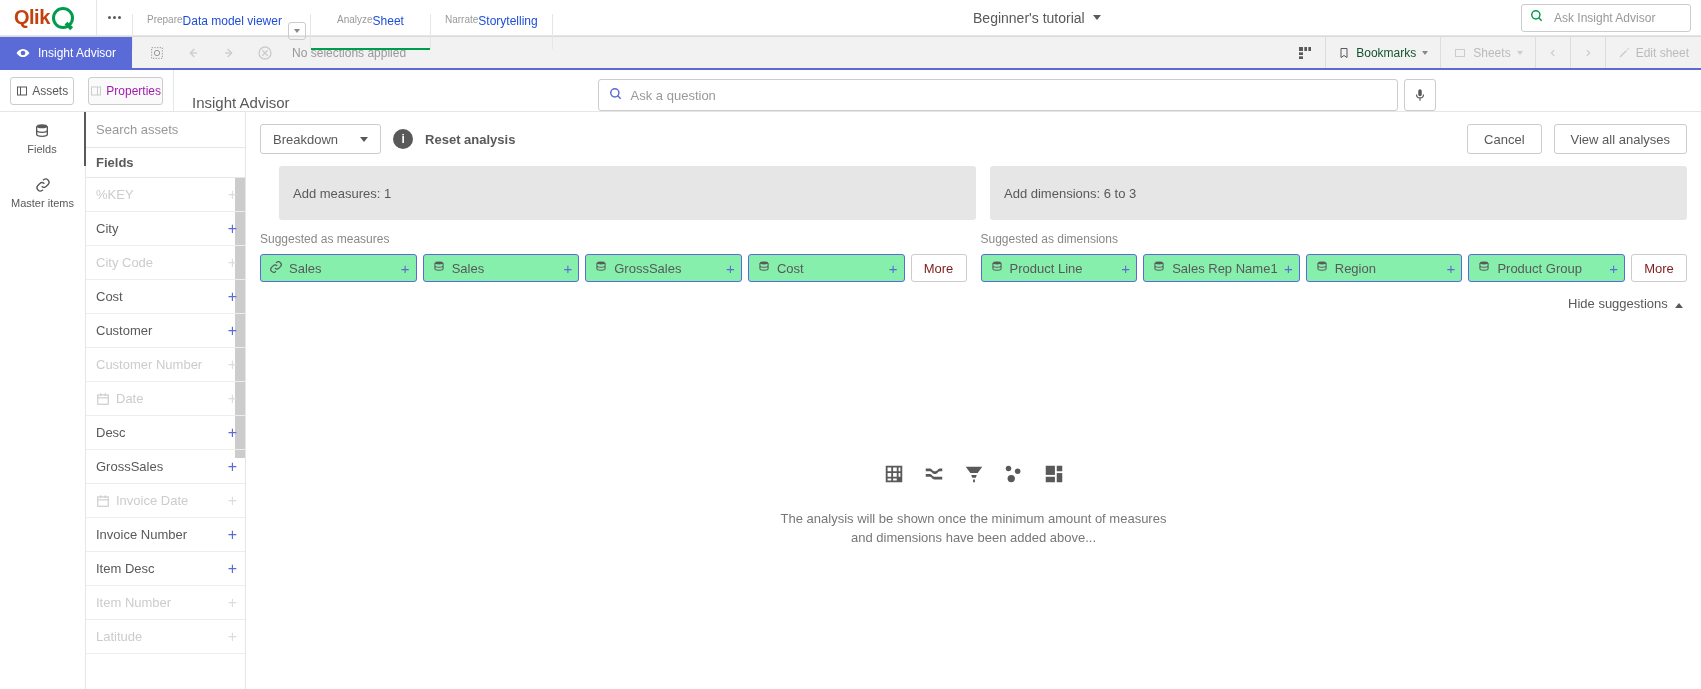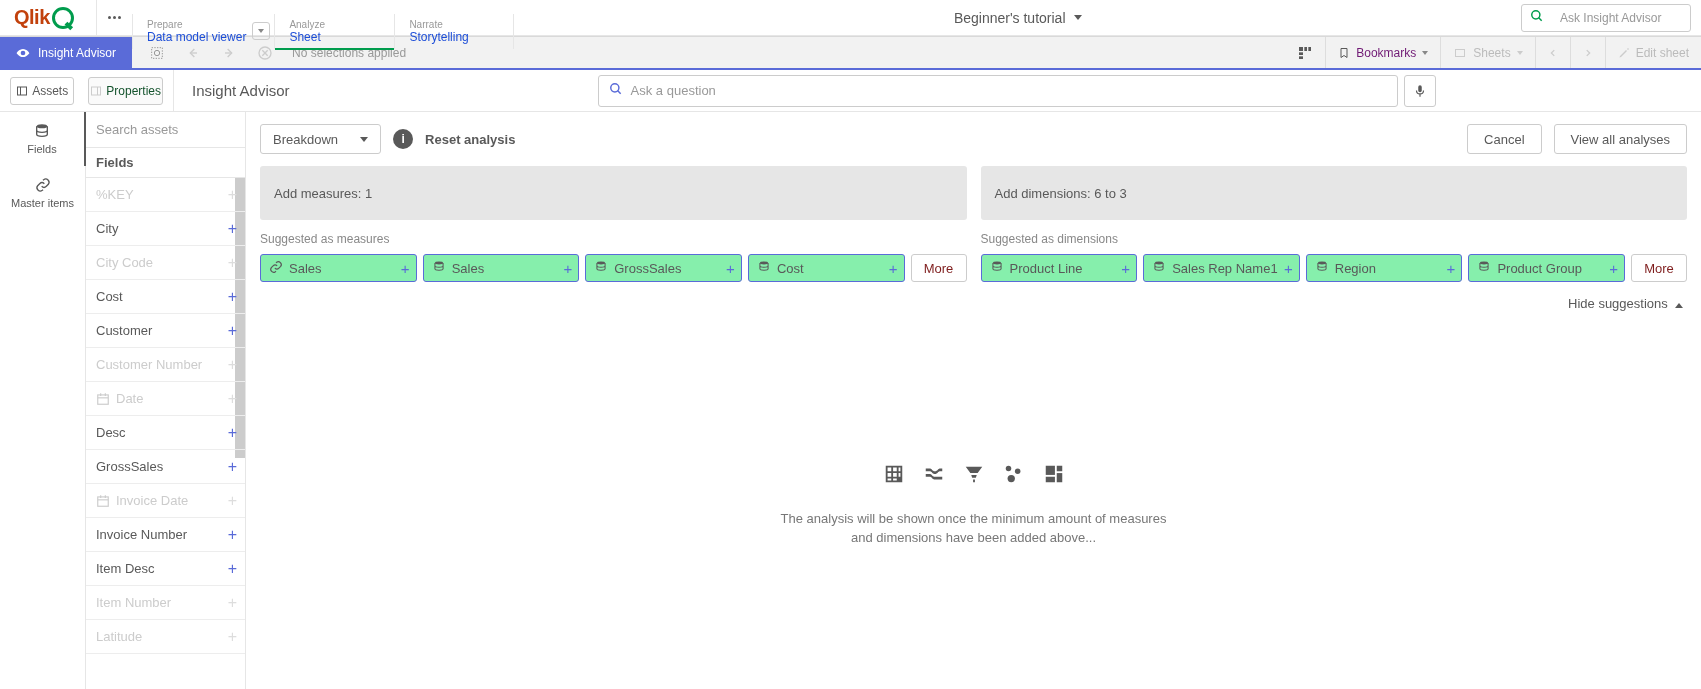--- a/index.html
+++ b/index.html
@@ -7,47 +7,47 @@
   .app { width: 1701px; height: 689px; display: flex; flex-direction: column; }
 
   
   .titlebar { height: 36px; display: flex; align-items: center; border-bottom: 1px solid #e6e6e6; }
   .logo-box { width: 96px; display: flex; align-items: center; justify-content: flex-start; padding-left: 14px; gap: 2px; height: 100%; }
   .logo-text { font-weight: 700; font-size: 20px; color: #c2410c; letter-spacing: -0.5px; }
   .logo-q { width: 22px; height: 22px; border: 3.5px solid #009c4d; border-radius: 50%; position: relative; display: inline-block; }
   .logo-q::after { content: ""; position: absolute; right: -2px; bottom: -2px; width: 8px; height: 3.5px; background: #009c4d; transform: rotate(45deg); }
   .ellipsis-btn { width: 36px; height: 36px; display: flex; align-items: center; justify-content: center; cursor: pointer; border-left: 1px solid #e6e6e6; }
   .ellipsis-dot { width: 3px; height: 3px; background: #595959; border-radius: 50%; margin: 0 1px; }
-  .nav-tab { border-left: 1px solid #e6e6e6; padding: 0 14px; height: 100%; display: flex; flex-direction: column; justify-content: center; min-width: 120px; position: relative; cursor: pointer; margin-top: 27px; }
+  .nav-tab { border-left: 1px solid #e6e6e6; padding: 0 14px; height: 100%; display: flex; flex-direction: row; justify-content: center; min-width: 120px; position: relative; cursor: pointer; margin-top: 27px; }
   .nav-tab.active::after { content:""; position: absolute; left:0; right:0; bottom:-1px; height:2px; background:#009c4d; }
   .nav-tab .sup { font-size: 10px; color: #999; }
   .nav-tab .sub { font-size: 12px; color: #1d4ed8; }
   .nav-tab .dd { position: absolute; right: 4px; top: 50%; transform: translateY(-50%); width: 18px; height: 18px; border: 1px solid #ccc; border-radius: 3px; display: flex; align-items: center; justify-content: center; }
   .nav-tab-end { border-right: 1px solid #e6e6e6; }
   .title-center { flex: 1; display: flex; justify-content: center; align-items: center; gap: 8px; font-size: 14px; color: #595959; }
-  .title-search { width: 170px; height: 28px; border: 1px solid #ccc; border-radius: 3px; margin-right: 10px; display: flex; align-items: center; padding-left: 8px; gap: 16px; }
+  .title-search { width: 170px; height: 28px; border: 1px solid #ccc; border-radius: 3px; margin-right: 10px; display: flex; align-items: center; padding-left: 8px; gap: 10px; }
   .title-search .sicon { color: #009c4d; font-size: 14px; }
   .title-search .ph { color: #999; font-size: 12px; }
 
   
   .selbar { height: 34px; background: #f2f2f2; border-top: 1px solid #d9d9d9; border-bottom: 2px solid #5a6bd8; display: flex; align-items: center; }
   .insight-btn { background: #5a6bd8; color: #fff; height: 100%; padding: 0 16px; display: flex; align-items: center; gap: 8px; font-size: 12px; cursor: pointer; }
   .sel-icons { display: flex; align-items: center; gap: 18px; padding: 0 16px; color: #999; }
   .sel-icons .icon { width: 18px; height: 18px; display: flex; align-items: center; justify-content: center; font-size: 14px; }
   .sel-text { color: #999; font-size: 12px; }
   .sel-spacer { flex: 1; }
   .sel-right { display: flex; align-items: center; height: 100%; }
-  .sel-right .item { padding: 0 12px; height: 100%; display: flex; align-items: center; gap: 6px; border-left: 1px solid #ddd; color: #701a75; font-size: 12px; cursor: pointer; }
+  .sel-right .item { padding: 0 12px; height: 100%; display: flex; align-items: center; gap: 6px; border-left: 1px solid #ddd; color: #14532d; font-size: 12px; cursor: pointer; }
   .sel-right .item.disabled { color: #bbb; }
 
   
-  .toolbar2 { height: 42px; display: flex; align-items: center; border-bottom: 1px solid #e6e6e6; }
+  .toolbar2 { height: 42px; display: flex; align-items: flex-end; border-bottom: 1px solid #e6e6e6; }
   .panel-toggle { width: 86px; height: 100%; display:flex; align-items:center; border-right: 1px solid #e6e6e6; }
   .toggle-btn { flex:1; height:28px; margin: 0 4px; border:1px solid #ccc; background:#fff; border-radius:3px; display:flex; align-items:center; justify-content:center; gap:4px; font-size:12px; color:#595959; cursor:pointer; }
-  .toggle-btn.disabled { color:#14532d; background:#fafafa; }
+  .toggle-btn.disabled { color:#a21caf; background:#fafafa; }
   .toolbar2 .title { padding: 0 18px; font-size: 15px; color: #595959; }
   .question-box { flex: 1; max-width: 800px; height: 32px; border: 1px solid #ccc; border-radius: 3px; display: flex; align-items: center; padding-left: 10px; gap: 8px; margin-left: 290px; }
   .question-box .sicon { color: #5a6bd8; }
   .question-box .ph { color: #999; font-size: 13px; }
   .mic-btn { width: 32px; height: 32px; border: 1px solid #ccc; border-radius: 3px; margin-left: 6px; display:flex; align-items:center; justify-content:center; color:#595959; }
 
   
   .body { flex: 1; display: flex; overflow: hidden; }
 
   
@@ -71,21 +71,21 @@
   
   .main { flex:1; display:flex; flex-direction:column; background:#fff; }
   .analysis-bar { height:54px; display:flex; align-items:center; padding:0 14px; gap:12px; }
   .dd-btn { height:30px; border:1px solid #ccc; border-radius:3px; padding:0 12px; display:flex; align-items:center; gap:22px; font-size:13px; color:#595959; cursor:pointer; background:#fff; }
   .info-icon { width:20px; height:20px; border-radius:50%; background:#595959; color:#fff; display:flex; align-items:center; justify-content:center; font-size:12px; font-weight:700; }
   .reset-link { font-weight:600; font-size:13px; color:#595959; cursor:pointer; }
   .analysis-bar .spacer { flex:1; }
   .btn { height:30px; border:1px solid #ccc; border-radius:3px; padding:0 16px; display:flex; align-items:center; font-size:13px; color:#595959; cursor:pointer; background:#fff; }
 
   
-  .zones { padding: 0 14px; display:flex; gap:14px; }
+  .zones { padding: 0 14px; display:flex; gap:14px;margin-left:19px; }
   .zone { flex:1; background:#e6e6e6; height:54px; border-radius:3px; display:flex; align-items:center; padding:0 14px; font-size:13px; color:#595959; }
 
   
   .sugg-block { padding: 12px 14px 4px 14px; }
   .sugg-row { display:flex; gap:14px; }
   .sugg-col { flex:1; display:flex; flex-direction:column; }
   .sugg-label { font-size:12px; color:#888; margin-bottom:8px; }
   .chips { display:flex; gap:6px; }
   .chip { flex:1; height:28px; border:1px solid #5a6bd8; border-radius:3px; display:flex; align-items:center; padding:0 8px; font-size:13px; color:#595959; cursor:pointer; position:relative; background:#86efac; }
   .chip .cicon { margin-right:6px; color:#595959; }

